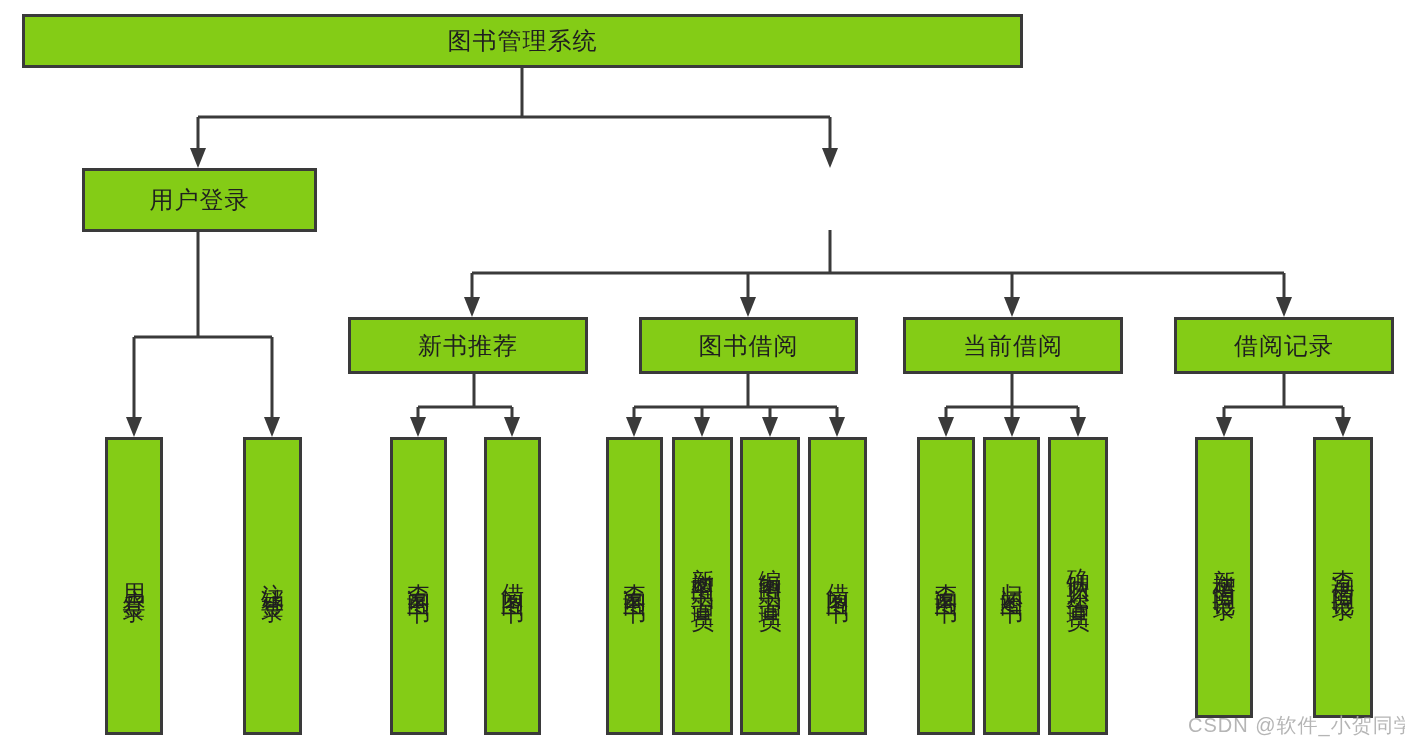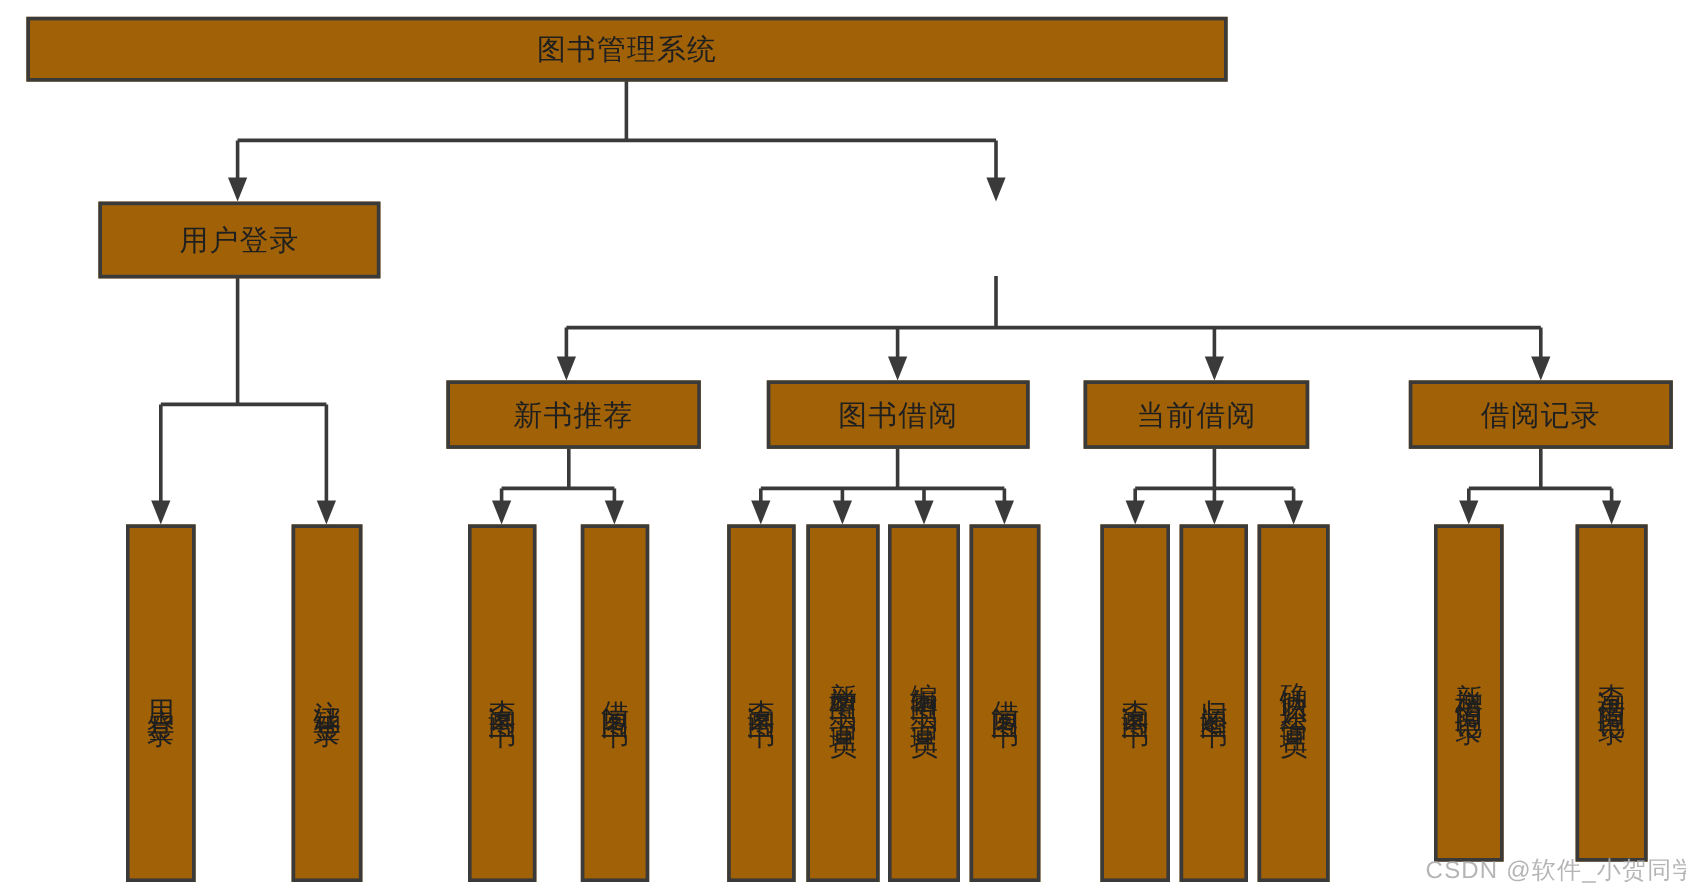--- a/index.html
+++ b/index.html
@@ -19,21 +19,21 @@
     overflow: hidden;
   }
   #wires { position: absolute; left: 0; top: 0; z-index: 1; }
   .wire { stroke: var(--line); stroke-width: 3; fill: none; }
   .arrowhead { fill: var(--line); stroke: none; }
 
   .box {
     position: absolute;
     box-sizing: border-box;
     border: 3px solid var(--line);
-    background: #a16207;
+    background: #84cc16;
     z-index: 2;
     display: flex;
     align-items: center;
     justify-content: center;
   }
   .h-node { font-size: 24px; letter-spacing: 1px; white-space: nowrap; }
   .v-node { padding-bottom: 18px; }
   .v-node .vtext {
     writing-mode: vertical-rl;
     text-orientation: mixed;
@@ -91,23 +91,23 @@
 
     <path class="wire" d="M1284,372 V407 M1224,407 H1343 M1224,407 V419 M1343,407 V419"></path>
     <path class="arrowhead" d="M1216,417 L1232,417 L1224,437 Z"></path>
     <path class="arrowhead" d="M1335,417 L1351,417 L1343,437 Z"></path>
   </svg>
 
   <div class="box h-node" style="left:22px; top:14px; width:1001px; height:54px;">图书管理系统</div>
 
   <div class="box h-node" style="left:82px; top:168px; width:235px; height:64px;">用户登录</div>
 
-  <div class="box h-node" style="left:372px; top:317px; width:212px; height:57px;">新书推荐</div>
+  <div class="box h-node" style="left:348px; top:317px; width:240px; height:57px;">新书推荐</div>
   <div class="box h-node" style="left:639px; top:317px; width:219px; height:57px;text-align:center;">图书借阅</div>
-  <div class="box h-node" style="left:903px; top:317px; width:188px; height:57px;text-align:right;">当前借阅</div>
+  <div class="box h-node" style="left:903px; top:317px; width:220px; height:57px;text-align:right;">当前借阅</div>
   <div class="box h-node" style="left:1174px; top:317px; width:220px; height:57px;">借阅记录</div>
 
   <div class="box v-node" style="left:105px; top:437px; width:58px; height:298px;">
     <span class="vtext">用户登录</span>
   </div>
   <div class="box v-node" style="left:243px; top:437px; width:59px; height:298px;">
     <span class="vtext">注销登录</span>
   </div>
 
   <div class="box v-node" style="left:390px; top:437px; width:57px; height:298px;">

